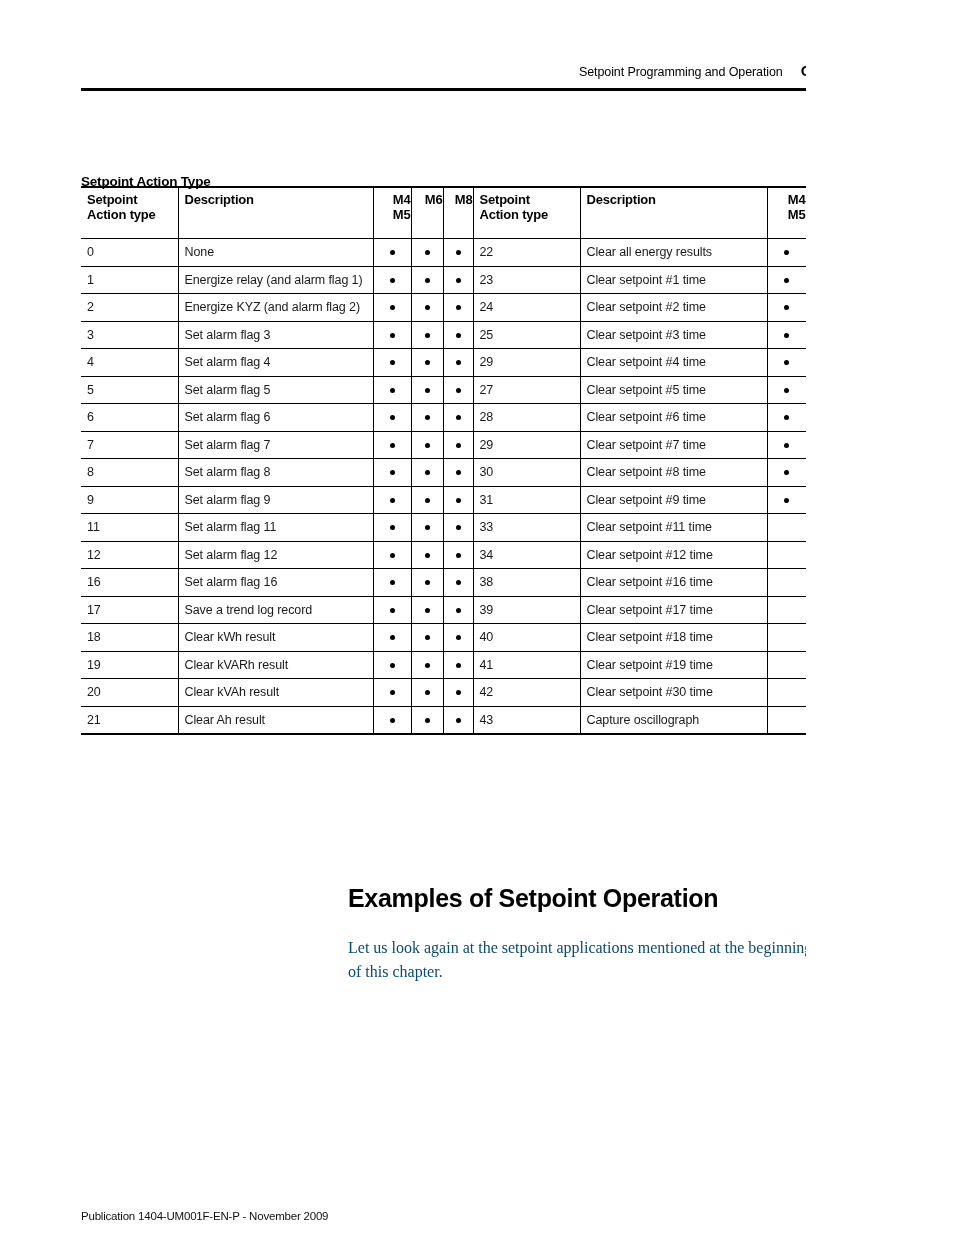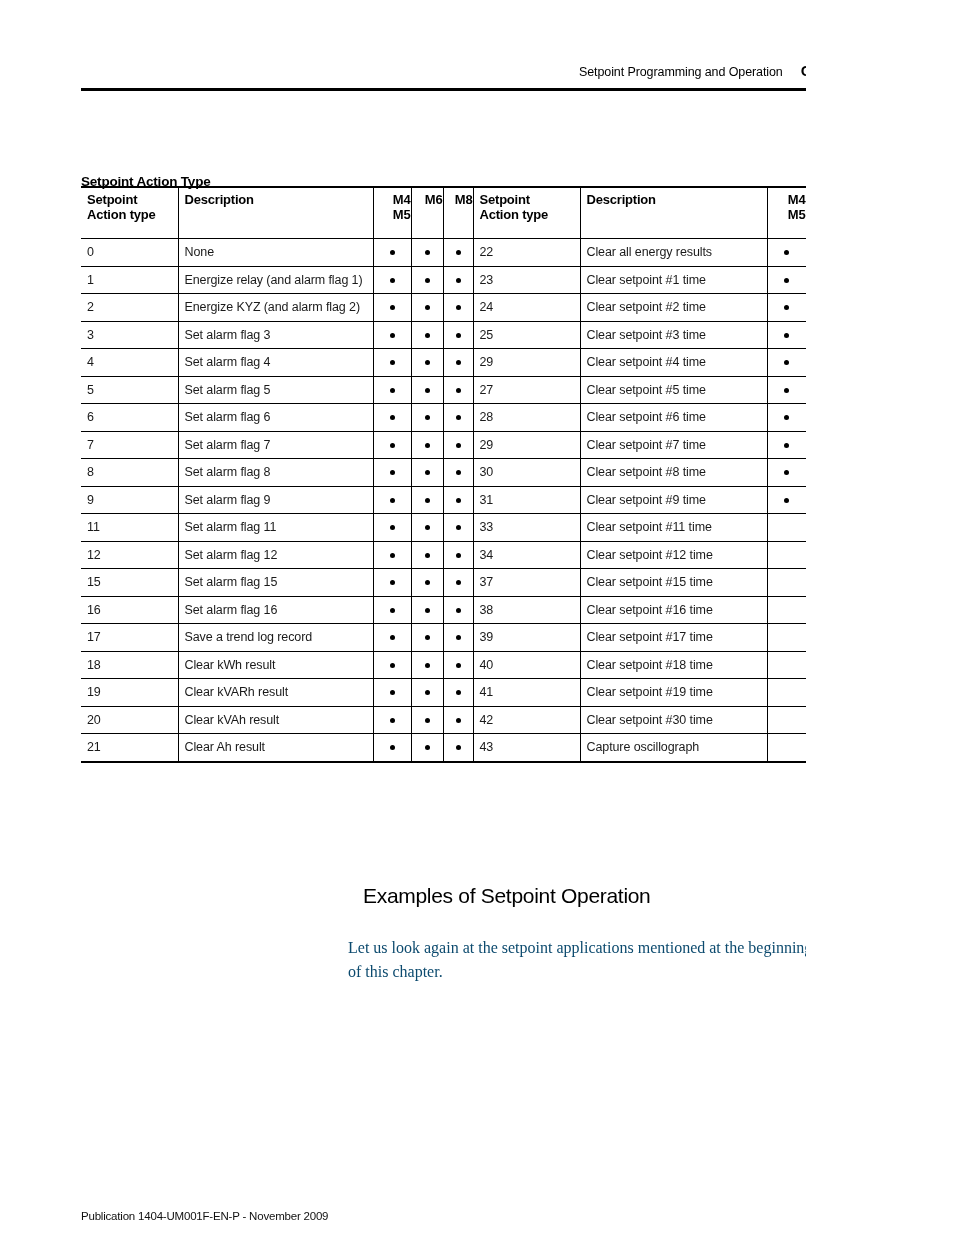--- a/index.html
+++ b/index.html
@@ -137,24 +137,23 @@
     border-radius: 50%;
     background: #000;
     vertical-align: middle;
   }
 
   
   .section-heading {
     position: absolute;
     left: 348px;
     top: 884px;
-    font-size: 21px;
-    font-weight: normal;
+    font-size: 25px;
+    font-weight: bold;
     letter-spacing: -0.3px;
-    margin-left: 15px;
   }
   .body-copy {
     position: absolute;
     left: 348px;
     top: 936px;
     width: 480px;
     font-family: "Liberation Serif", serif;
     font-size: 16px;
     line-height: 24px;
     color: #0c4a6e;
@@ -368,32 +367,20 @@
           <td class="ck"><span class="dot"></span></td>
           <td class="ck"><span class="dot"></span></td>
           <td class="ck"><span class="dot"></span></td>
           <td class="mid">34</td>
           <td>Clear setpoint #12 time</td>
           <td class="ck"></td>
           <td class="ck"><span class="dot"></span></td>
           <td class="ck"><span class="dot"></span></td>
         </tr>
         <tr>
-          <td>15</td>
-          <td>Set alarm flag 15</td>
-          <td class="ck"><span class="dot"></span></td>
-          <td class="ck"><span class="dot"></span></td>
-          <td class="ck"><span class="dot"></span></td>
-          <td class="mid">37</td>
-          <td>Clear setpoint #15 time</td>
-          <td class="ck"></td>
-          <td class="ck"><span class="dot"></span></td>
-          <td class="ck"><span class="dot"></span></td>
-        </tr>
-        <tr>
           <td>16</td>
           <td>Set alarm flag 16</td>
           <td class="ck"><span class="dot"></span></td>
           <td class="ck"><span class="dot"></span></td>
           <td class="ck"><span class="dot"></span></td>
           <td class="mid">38</td>
           <td>Clear setpoint #16 time</td>
           <td class="ck"></td>
           <td class="ck"><span class="dot"></span></td>
           <td class="ck"><span class="dot"></span></td>

